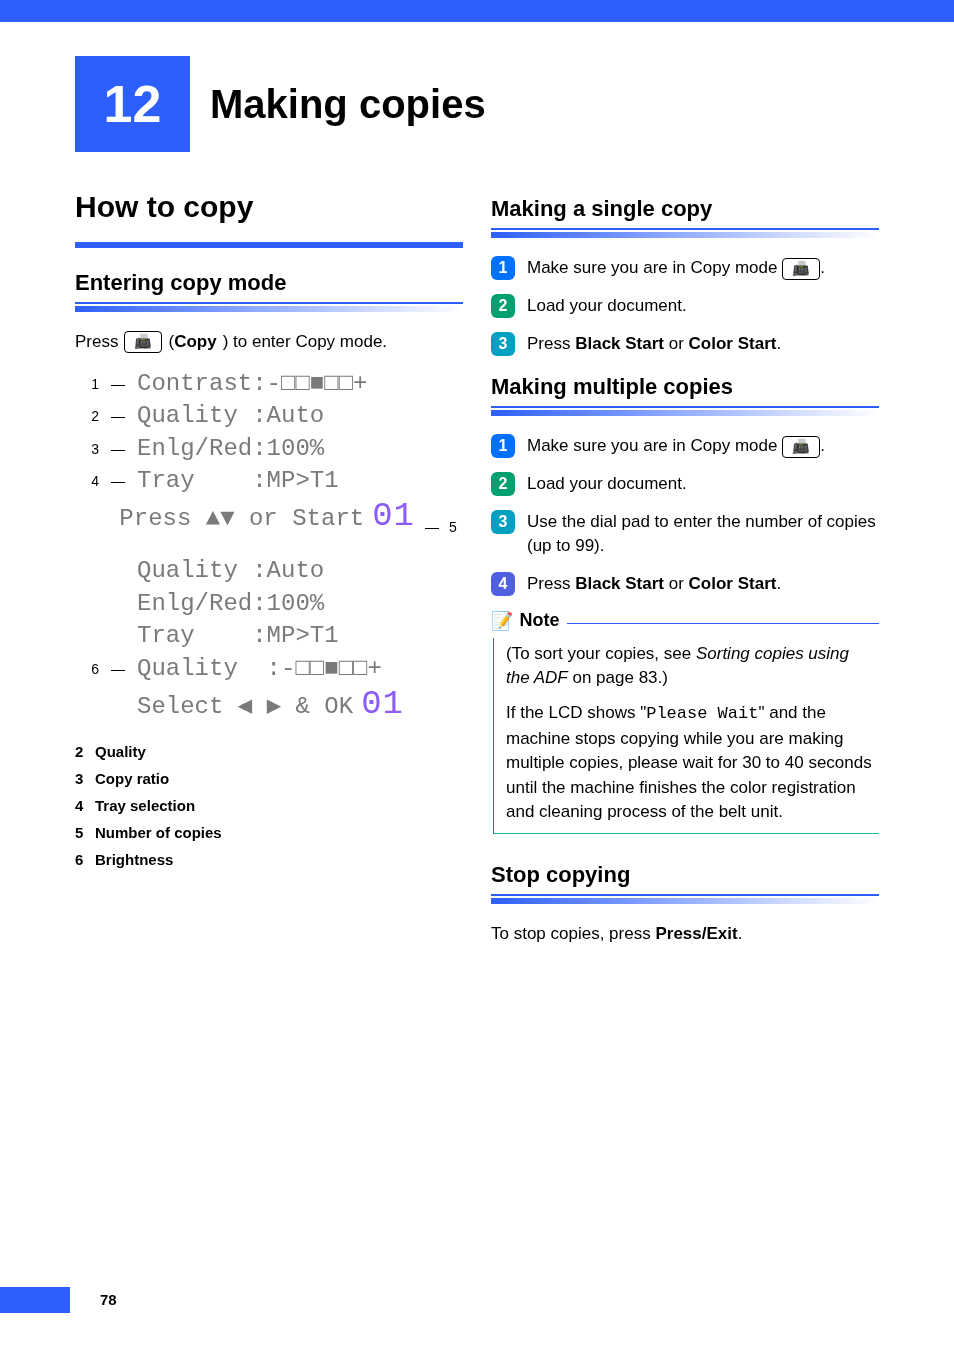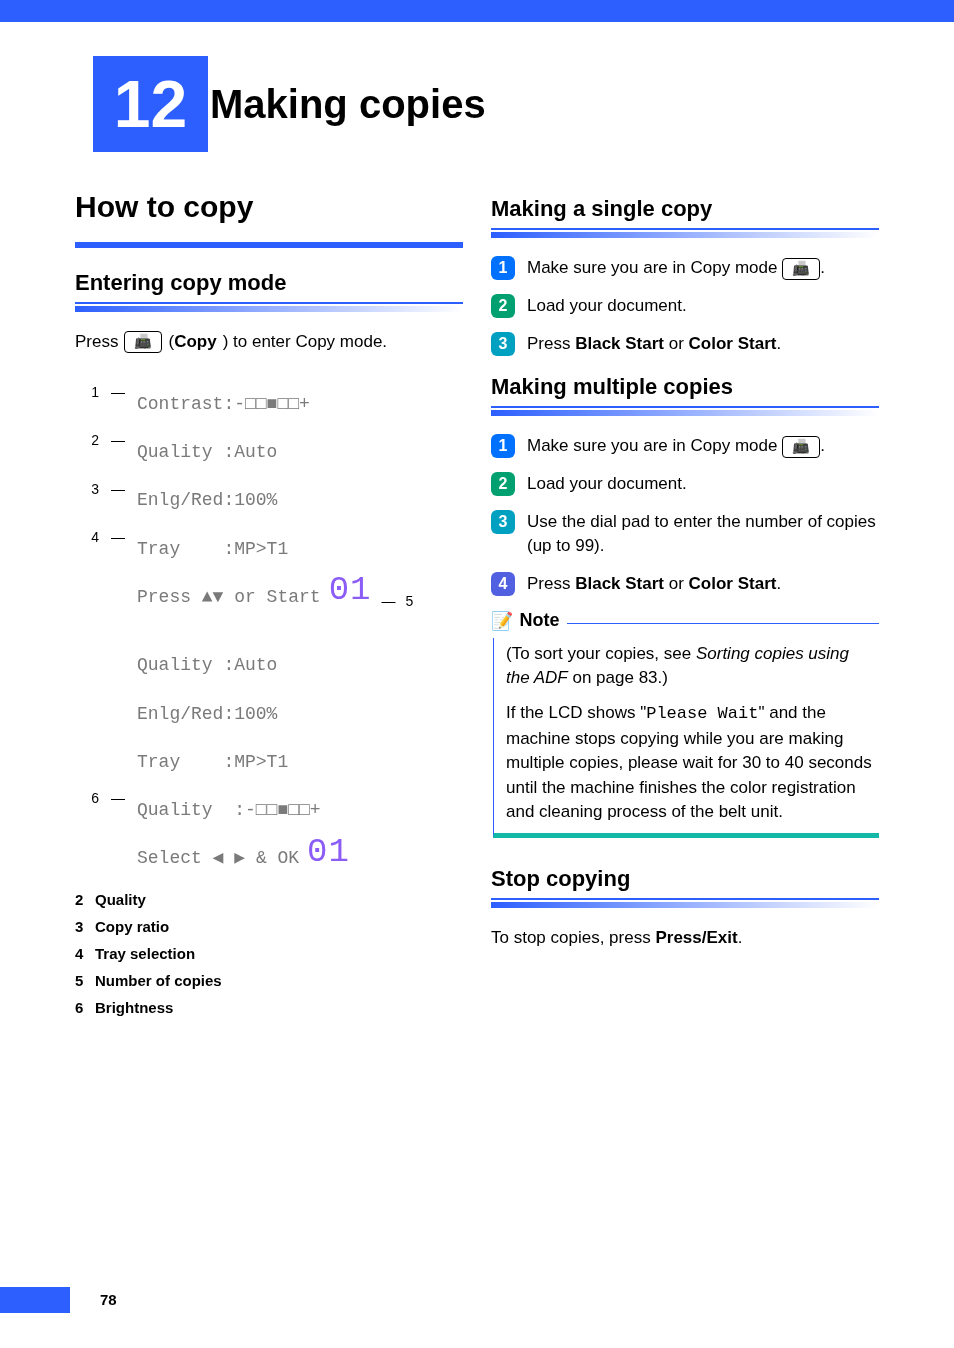--- a/index.html
+++ b/index.html
@@ -17,27 +17,26 @@
     background: #2d5fff;
   }
   .chapter-box {
     position: absolute;
     left: 75px;
     top: 56px;
     width: 115px;
     height: 96px;
     background: #2d5fff;
     color: #fff;
-    font-size: 66px;
+    font-size: 52px;
     font-weight: bold;
     display: flex;
     align-items: center;
     justify-content: center;
     font-family: Arial, sans-serif;
-    margin-left: 18px;
   }
   .chapter-title {
     position: absolute;
     left: 210px;
     top: 82px;
     font-size: 40px;
     font-weight: bold;
   }
   .page-body {
     position: absolute;
@@ -87,25 +86,24 @@
     height: 22px;
     min-width: 38px;
     background: #fff;
   }
   .lcd-block {
     position: relative;
     margin: 10px 0 20px 10px;
   }
   .lcd {
     font-family: "Courier New", monospace;
-    font-size: 18px;
+    font-size: 24px;
     color: #7a7a7a;
     white-space: pre;
     line-height: 1.35;
-    margin-top: 24px;
   }
   .big-digits {
     font-family: "Courier New", monospace;
     font-size: 34px;
     color: #8b5cf6;
     letter-spacing: 1px;
   }
   .callout-row {
     display: flex;
     align-items: center;
@@ -179,21 +177,21 @@
     gap:8px;
   }
   .note-hr {
     flex:1;
     border-top:1px solid #2d5fff;
   }
   .note-body {
     font-size:17px;
     line-height:1.45;
     border-left:1px solid #2d5fff;
-    border-bottom:5px solid #14b8a6;
+    border-bottom:1px solid #14b8a6;
     padding:4px 6px 8px 12px;
     margin-left:2px;
   }
   .note-body .mono { font-family:"Courier New",monospace; }
   .note-body em { font-style: italic; }
   .page-num {
     position:absolute;
     left:100px;
     bottom:40px;
     font-size:15px;

